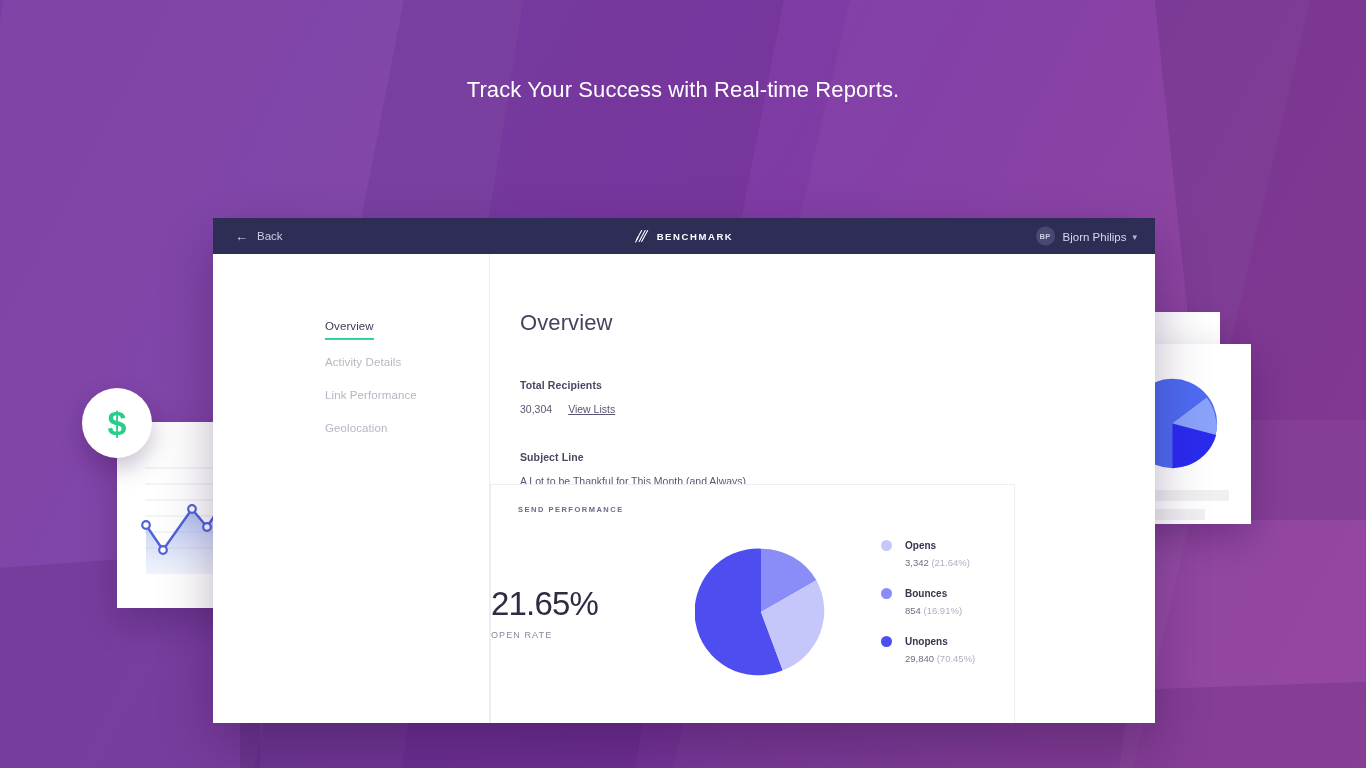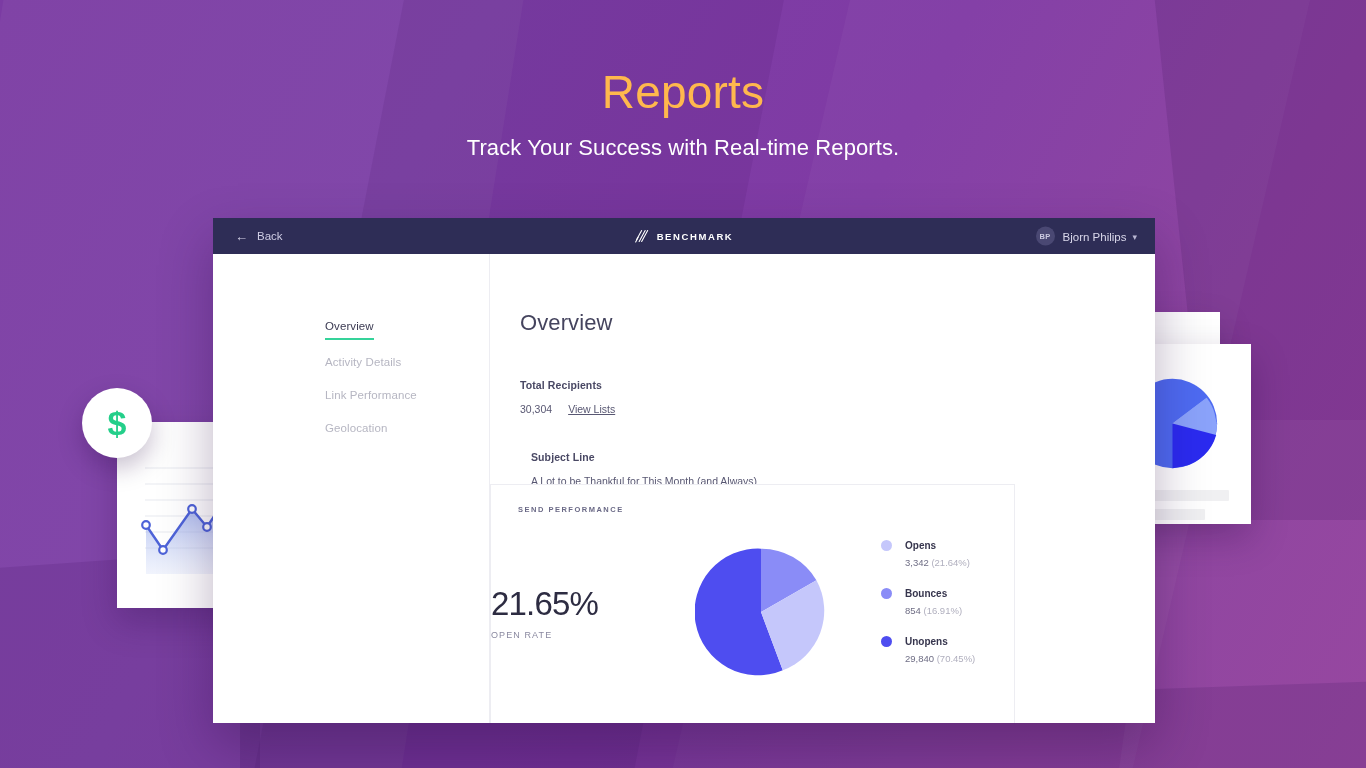--- a/index.html
+++ b/index.html
@@ -154,21 +154,21 @@
     letter-spacing: 0.1px;
   }
   .meta-value {
     margin-top: 12px;
     font-size: 10.5px; color: #585772;
     display: flex; align-items: baseline; gap: 16px;
   }
   .meta-link {
     color: #585772; text-decoration: underline; cursor: pointer;
   }
-  #subject-block { margin-top: 36px; margin-left: 11px; }
+  #subject-block { margin-top: 36px; }
 
   
   #perf-card {
     position: absolute;
     left: 0px; top: 230px;
     width: 525px; height: 240px;
     background: #ffffff;
     border: 1px solid #ededf2;
     border-bottom: none;
   }
@@ -244,21 +244,20 @@
 
   <div class="bg-shape" id="bg1"></div>
   <div class="bg-shape" id="bg2"></div>
   <div class="bg-shape" id="bg3"></div>
   <div class="bg-shape" id="bg4"></div>
   <div class="bg-shape" id="bg5"></div>
   <div class="bg-shape" id="bg6"></div>
   <div class="bg-shape" id="bg7"></div>
 
   <div id="hero">
-    <div id="hero-title">Reports</div>
     <div id="hero-sub">Track Your Success with Real-time Reports.</div>
   </div>
 
   <div id="line-card">
     <svg width="160" height="186" viewBox="0 0 160 186">
       <defs>
         <linearGradient id="areaGrad" x1="0" y1="0" x2="0" y2="1">
           <stop offset="0%" stop-color="#5d78e0" stop-opacity="0.95"></stop>
           <stop offset="100%" stop-color="#cfd9f7" stop-opacity="0.30"></stop>
         </linearGradient>

